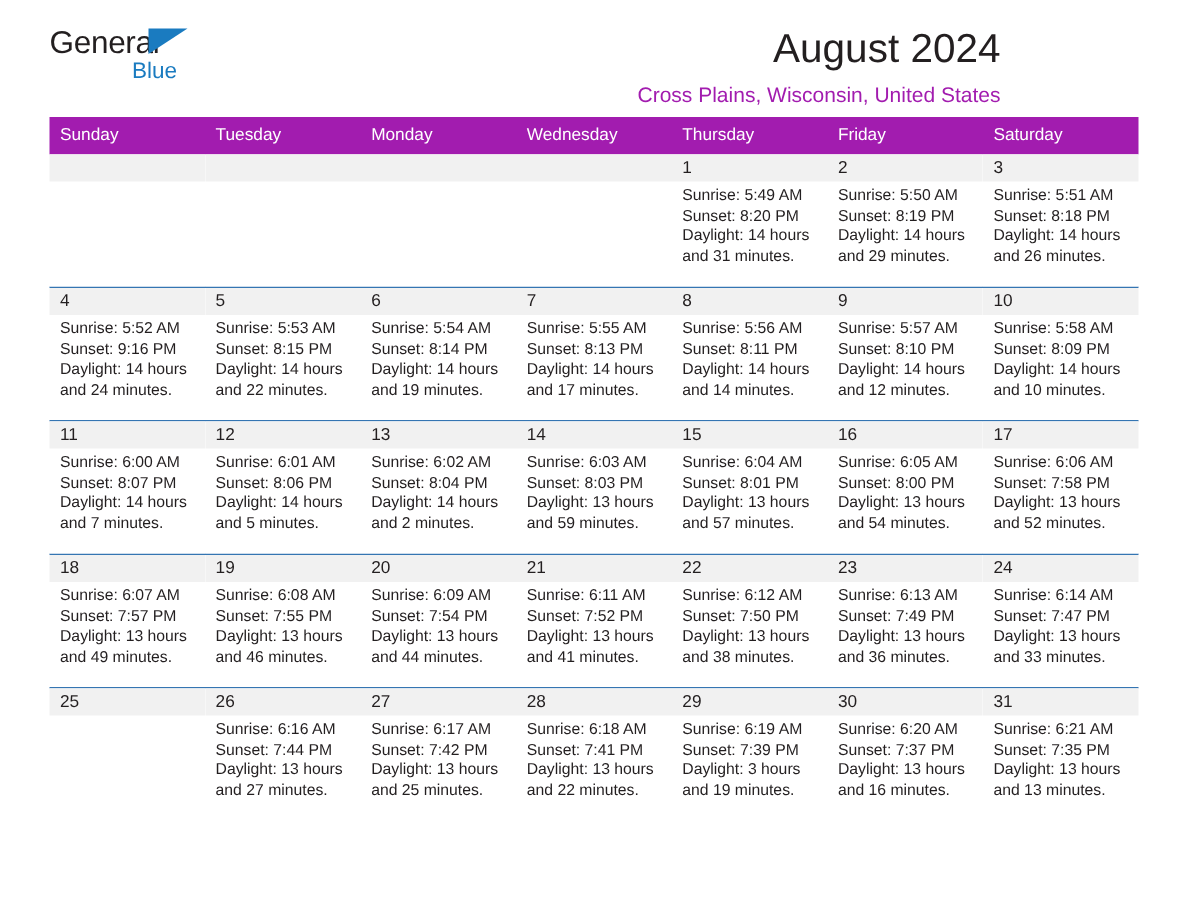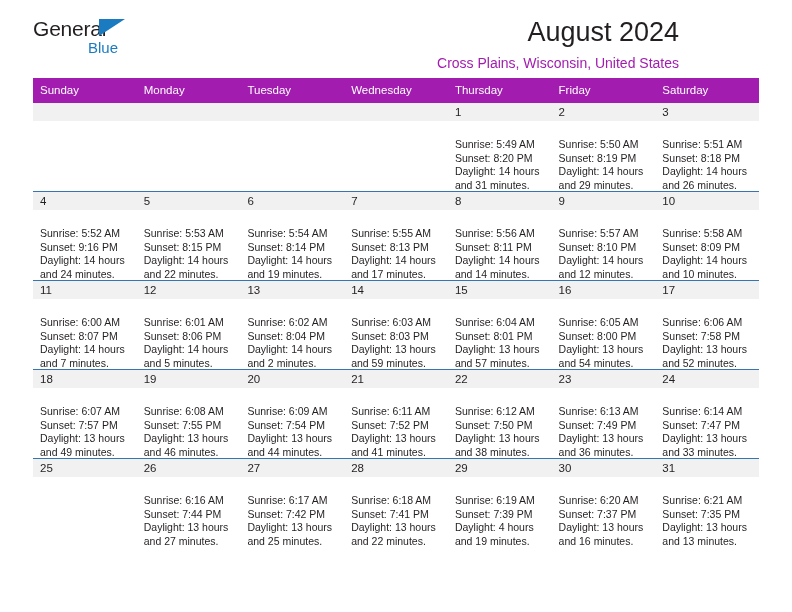--- a/index.html
+++ b/index.html
@@ -60,21 +60,21 @@
     left: 55px;
     top: 19px;
     font-size: 15px;
     color: #1a7bc0;
     line-height: 22px;
     white-space: nowrap;
   }
 
   .title-block {
     position: absolute;
-    right: 0px;
+    right: 12px;
     top: 16px;
     text-align: right;
   }
   .cal-title {
     font-size: 27px;
     color: #231f20;
     line-height: 32px;
     white-space: nowrap;
   }
   .cal-subtitle {
@@ -128,21 +128,21 @@
     background: #f1f1f1;
     height: 18px;
     box-sizing: border-box;
     padding: 1px 0 0 7px;
     font-size: 11.5px;
     color: #231f20;
     line-height: 16px;
   }
 
   .day-body {
-    padding: 17px 7px 0 7px;
+    padding: 3px 7px 0 7px;
     font-size: 10.5px;
     color: #231f20;
     line-height: 13.6px;
   }
   .day-body div { white-space: nowrap; }
   .day-body .dl-wrap { white-space: normal; }
 </style>
 </head>
 <body>
 
@@ -160,22 +160,22 @@
       <div class="cal-title">August 2024</div>
       <div class="cal-subtitle">Cross Plains, Wisconsin, United States</div>
     </div>
 
   </div>
 
   <div class="calendar">
 
     <div class="weekdays">
       <div class="weekday">Sunday</div>
+      <div class="weekday">Tuesday</div>
       <div class="weekday">Monday</div>
-      <div class="weekday">Tuesday</div>
       <div class="weekday">Wednesday</div>
       <div class="weekday">Thursday</div>
       <div class="weekday">Friday</div>
       <div class="weekday">Saturday</div>
     </div>
 
     <div id="weeks-container">
         <div class="week">
           <div class="day-cell empty">
             <div class="day-num-band"></div>
@@ -434,21 +434,21 @@
               <div>Sunrise: 6:18 AM</div>
               <div>Sunset: 7:41 PM</div>
               <div class="dl-wrap">Daylight: 13 hours and 22 minutes.</div>
             </div>
           </div>
           <div class="day-cell">
             <div class="day-num-band">29</div>
             <div class="day-body">
               <div>Sunrise: 6:19 AM</div>
               <div>Sunset: 7:39 PM</div>
-              <div class="dl-wrap">Daylight: 4 hours and 19 minutes.</div>
+              <div class="dl-wrap">Daylight: 3 hours and 19 minutes.</div>
             </div>
           </div>
           <div class="day-cell">
             <div class="day-num-band">30</div>
             <div class="day-body">
               <div>Sunrise: 6:20 AM</div>
               <div>Sunset: 7:37 PM</div>
               <div class="dl-wrap">Daylight: 13 hours and 16 minutes.</div>
             </div>
           </div>

